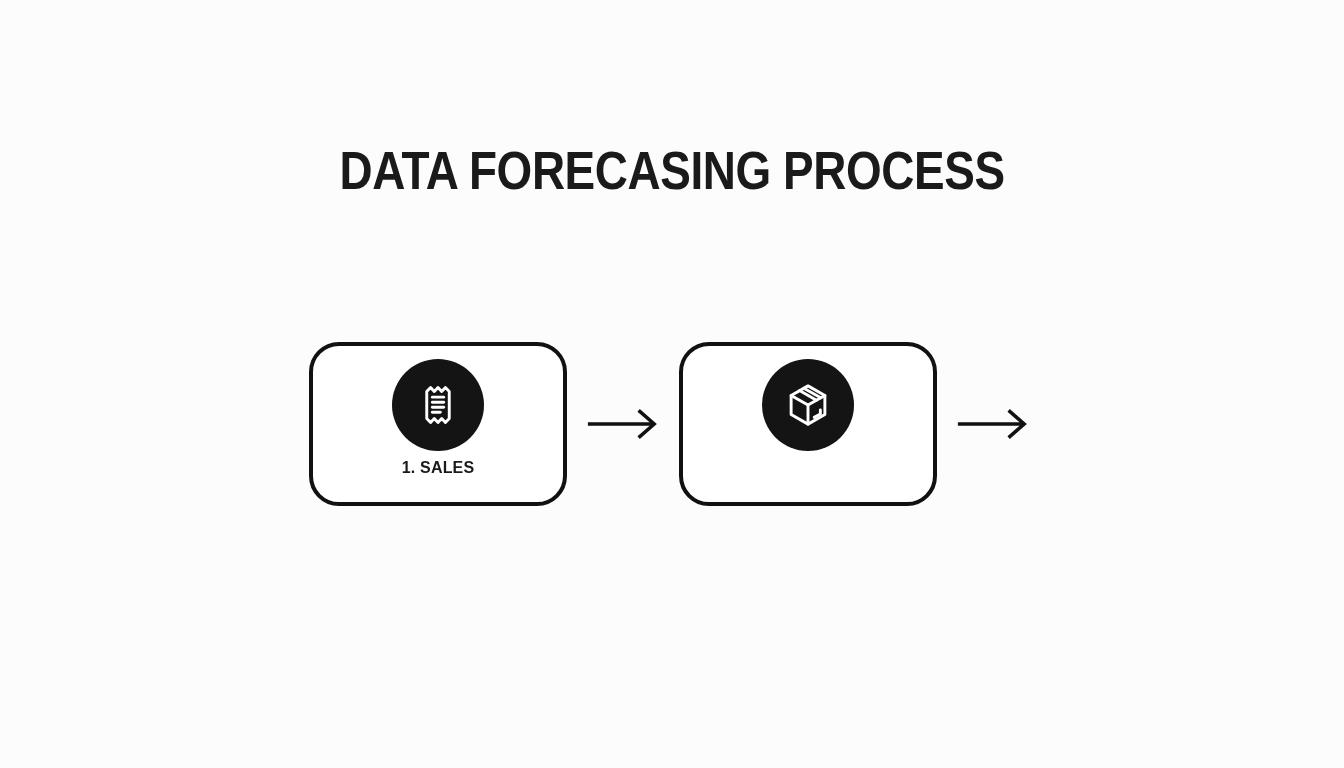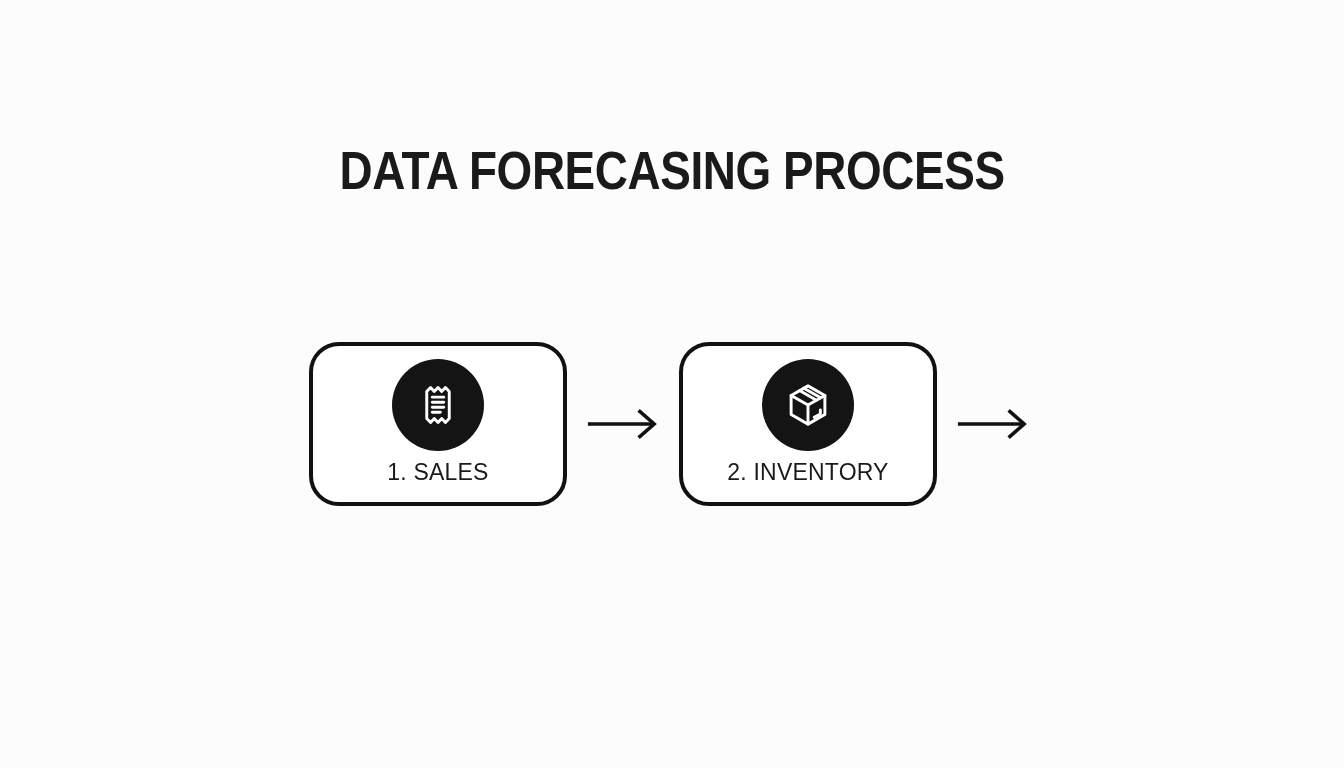--- a/index.html
+++ b/index.html
@@ -61,22 +61,22 @@
     justify-content: center;
     flex: 0 0 auto;
   }
   .icon-circle svg {
     width: 54px;
     height: 54px;
     display: block;
   }
   .step-label {
     margin-top: 8px;
-    font-size: 23px;
-    font-weight: 400;
+    font-size: 16px;
+    font-weight: 700;
     letter-spacing: 0.2px;
     color: var(--text, #1a1a1a);
     white-space: nowrap;
   }
   .arrow-cell {
     width: 112px;
     display: flex;
     align-items: center;
     justify-content: center;
     color: var(--arrow, #111111);
@@ -124,21 +124,20 @@
         <svg viewBox="0 0 48 48" fill="none" stroke="currentColor" stroke-width="2.6" stroke-linecap="round" stroke-linejoin="round">
           <path d="M24 7 L39 15.5 V32.5 L24 41 L9 32.5 V15.5 Z"></path>
           <path d="M9 15.5 L24 24 L39 15.5"></path>
           <path d="M24 24 V41"></path>
           <path d="M16.5 11.2 L31.5 19.7"></path>
           <path d="M20.3 9.1 L35.3 17.6"></path>
           <path d="M35 28.5 V32 L29.5 35"></path>
         </svg>
       </span>
     </div>
-    <div class="step-label">2. INVENTORY</div>
   </div>
 
   <div class="arrow-cell">
     <span>
       <svg viewBox="0 0 80 44" fill="none" stroke="currentColor" stroke-width="3.6">
         <path d="M4 22 H70"></path>
         <path d="M56 8 L72 22 L56 36"></path>
       </svg>
     </span>
   </div>

